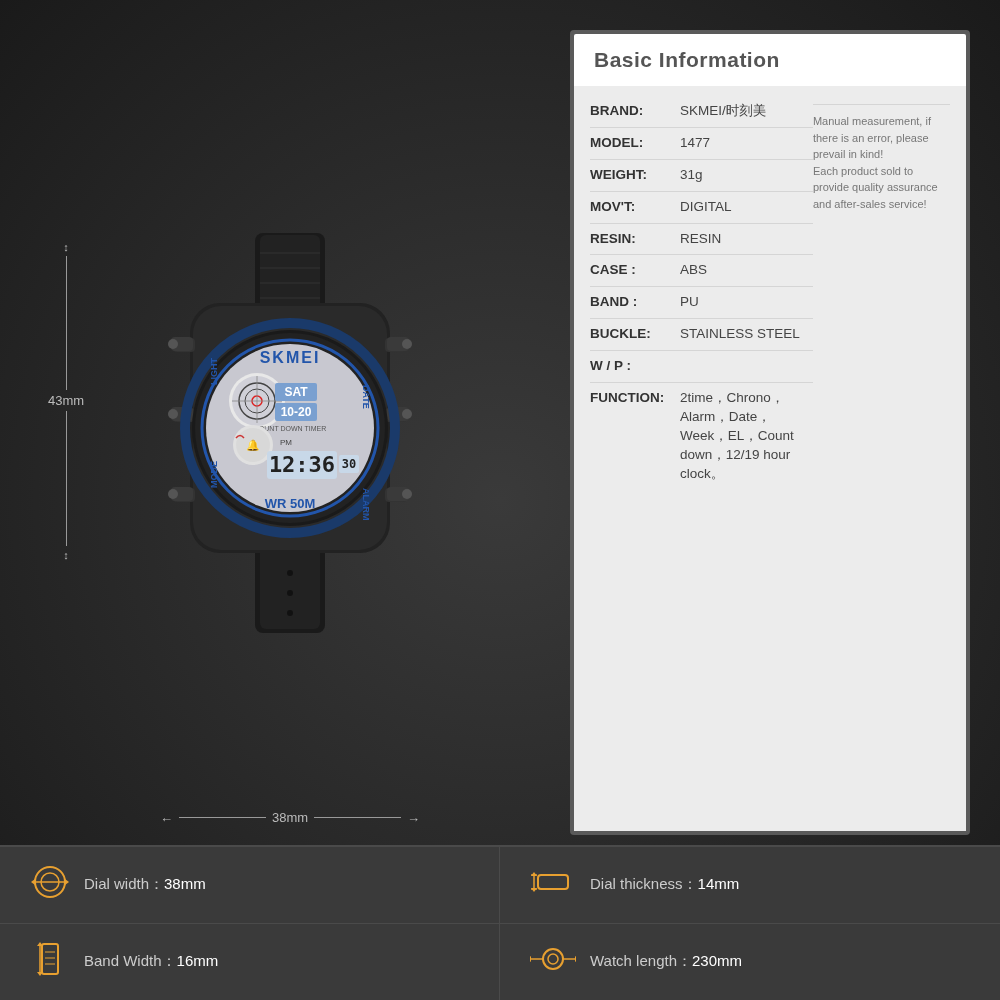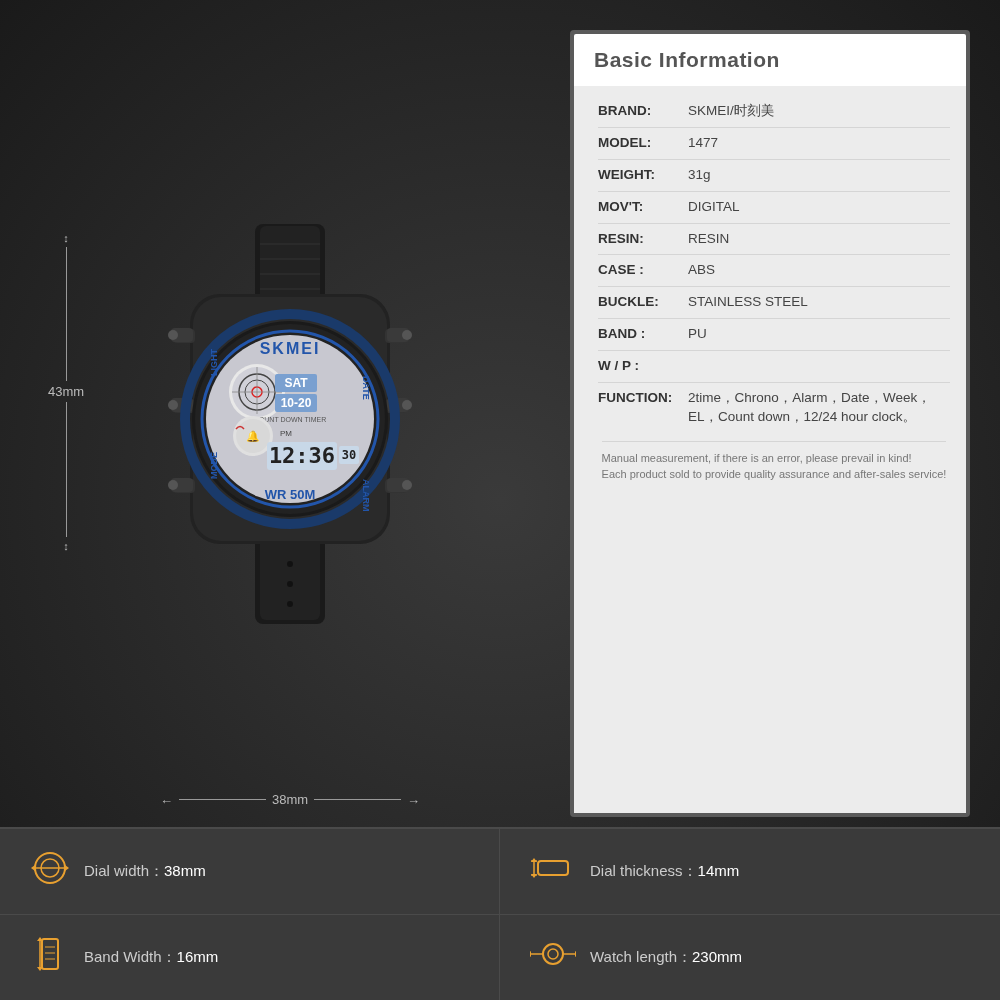--- a/index.html
+++ b/index.html
@@ -56,25 +56,23 @@
     .info-title-bar h2 {
       font-size: 21px;
       font-weight: bold;
       color: #555;
       letter-spacing: 0.5px;
     }
 
     .info-content {
       background: #ececec;
       flex: 1;
-      padding: 10px 16px 10px 24px;
-      display: flex;
-      flex-direction: column;
+      padding: 10px 16px 10px 16px;
+      display: flex;
       gap: 0;
-      align-items: center;
     }
 
     .info-row {
       display: flex;
       padding: 6px 0;
       border-bottom: 1px solid #d5d5d5;
       align-items: flex-start;
       font-size: 13.5px;
       line-height: 1.4;
     }
@@ -96,21 +94,21 @@
       margin-top: 8px;
       padding: 8px 0 0 0;
       font-size: 11px;
       color: #777;
       line-height: 1.5;
       border-top: 1px solid #d5d5d5;
     }
 
     
     .bottom-section {
-      height: 173px;
+      height: 155px;
       background: #3a3a3a;
       display: grid;
       grid-template-columns: 1fr 1fr;
       grid-template-rows: 1fr 1fr;
       border-top: 2px solid #4a4a4a;
     }
 
     .spec-cell {
       display: flex;
       align-items: center;
@@ -293,33 +291,33 @@
             </div>
             <div class="info-row">
               <span class="info-label">RESIN:</span>
               <span class="info-value">RESIN</span>
             </div>
             <div class="info-row">
               <span class="info-label">CASE :</span>
               <span class="info-value">ABS</span>
             </div>
             <div class="info-row">
+              <span class="info-label">BAND :</span>
+              <span class="info-value">PU</span>
+            </div>
+            <div class="info-row">
               <span class="info-label">BUCKLE:</span>
               <span class="info-value">STAINLESS STEEL</span>
             </div>
             <div class="info-row">
-              <span class="info-label">BAND :</span>
-              <span class="info-value">PU</span>
-            </div>
-            <div class="info-row">
               <span class="info-label">W / P :</span>
             </div>
             <div class="info-row">
               <span class="info-label">FUNCTION:</span>
-              <span class="info-value">2time，Chrono，Alarm，Date，Week，EL，Count down，12/24 hour clock。</span>
+              <span class="info-value">2time，Chrono，Alarm，Date，Week，EL，Count down，12/19 hour clock。</span>
             </div>
           </div>
         <div class="info-note">
           <div>Manual measurement, if there is an error, please prevail in kind!</div>
           <div>Each product sold to provide quality assurance and after-sales service!</div>
         </div>
       </div>
     </div>
 
   </div>

